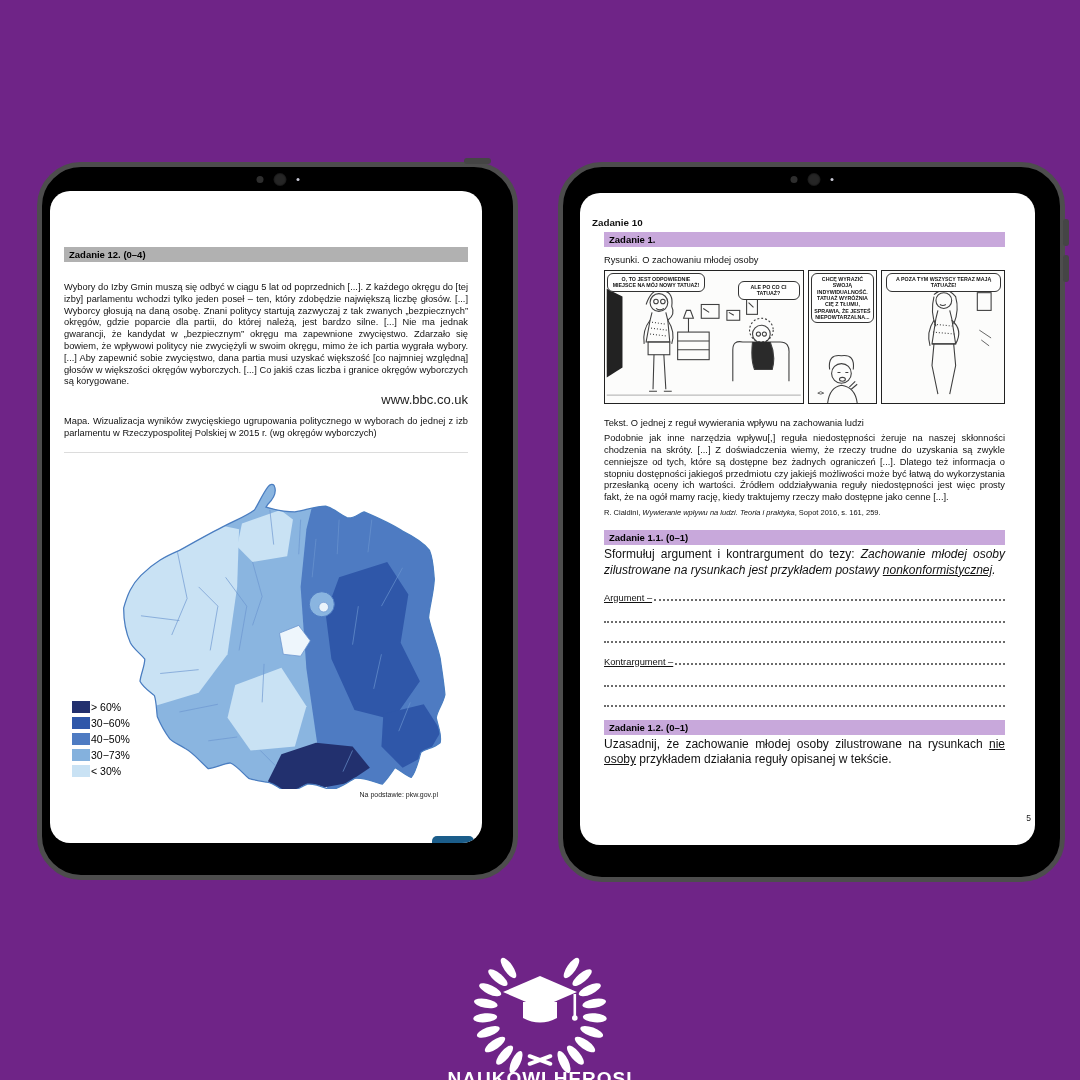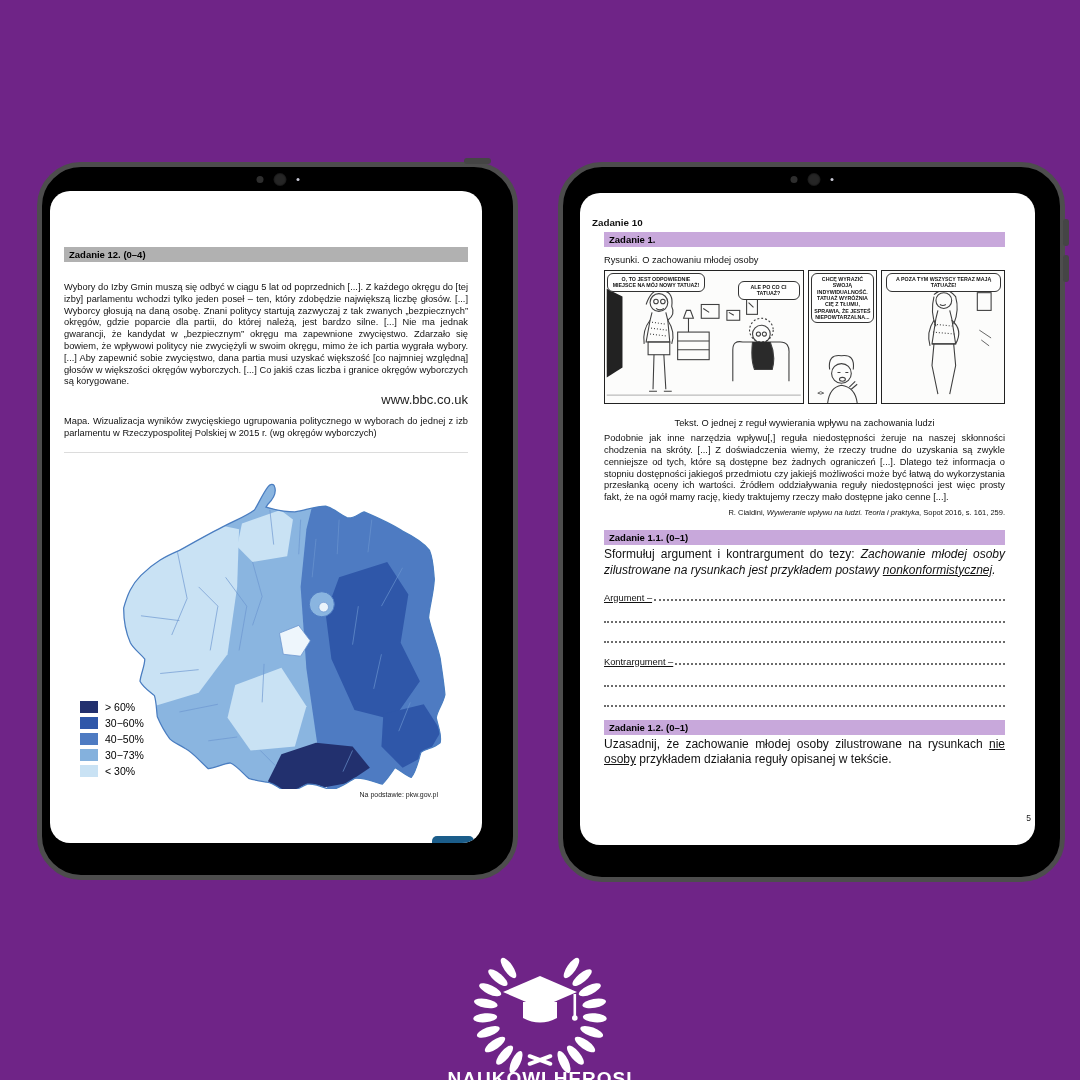--- a/index.html
+++ b/index.html
@@ -36,21 +36,21 @@
   
   .page-l{padding:56px 14px 0 14px;box-sizing:border-box;}
   .page-l .intro{margin-top:9px;}
   .page-l .body{margin-top:20px;}
   .page-l .bbc{margin-top:4px;}
   .page-l .mapcap{margin-top:9px;}
   .divider{border-top:1px solid #dcdcdc;margin-top:12px;}
   .map-wrap{position:relative;height:332px;margin-top:4px;}
   .map-wrap svg{display:block;width:100%;height:100%;}
   .legend{position:absolute;left:8px;bottom:12px;}
-  .leg-row{display:flex;align-items:flex-end;gap:7px;margin-top:4px;margin-left:8px;}
+  .leg-row{display:flex;align-items:flex-end;gap:1px;margin-top:4px;}
   .leg-sw{width:18px;height:12px;}
   .leg-lb{font-size:10.5px;color:#000;}
   .map-src{font-size:7px;text-align:right;margin:2px 30px 0 0;color:#222;}
   .blue-tab{position:absolute;bottom:0;right:8px;width:42px;height:7px;background:#1b5d8a;
             border-radius:5px 5px 0 0;}
 
   
   .page-r{padding:24px 30px 0 12px;box-sizing:border-box;}
   .h10{font-size:9.8px;font-weight:bold;}
   .indent{margin-left:12px;}
@@ -62,23 +62,23 @@
   .p2{width:17.5%;}
   .p3{width:31%;}
   .panel svg{position:absolute;inset:0;width:100%;height:100%;}
   .bubble{position:absolute;background:#fff;border:1px solid #333;border-radius:6px;
           font-size:5.3px;line-height:1.2;font-weight:bold;text-align:center;
           padding:2px 2px;text-transform:uppercase;}
   .b1{left:2px;top:2px;width:92px;}
   .b2{right:3px;top:10px;width:56px;}
   .b3{left:2px;right:2px;top:2px;}
   .b4{left:4px;right:3px;top:2px;}
-  .page-r .tekst{margin-top:13px;text-align:center;}
+  .page-r .tekst{margin-top:13px;}
   .page-r .tbody{margin-top:4px;}
-  .cite{font-size:7.5px;text-align:right;margin-top:4px;color:#111;}
+  .cite{font-size:7.5px;margin-top:4px;color:#111;}
   .page-r .bar11{margin-top:13px;}
   .prompt{font-size:12px;font-weight:normal;line-height:1.32;margin-top:2px;text-align:justify;}
   .prompt .it{font-style:italic;}
   .prompt .un{font-style:italic;text-decoration:underline;}
   .prompt12 .un2{text-decoration:underline;}
   .ansrow{display:flex;align-items:flex-end;margin-top:14px;font-size:9.3px;text-decoration:underline;}
   .ansrow .lead{white-space:nowrap;}
   .fill{flex:1;border-bottom:2px dotted #6b6b6b;margin-bottom:2px;margin-left:2px;}
   .dotline{border-bottom:2px dotted #6b6b6b;height:18px;}
   .page-num{position:absolute;right:4px;bottom:22px;font-size:8.5px;color:#222;}

